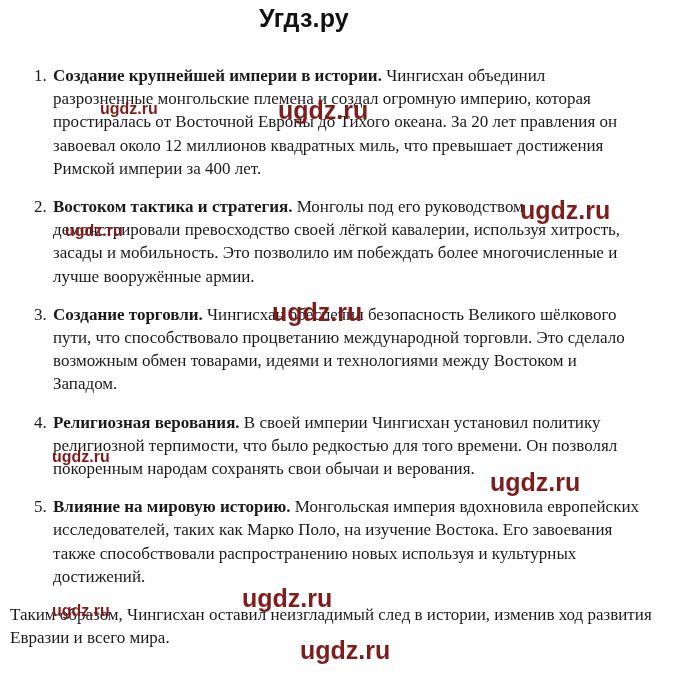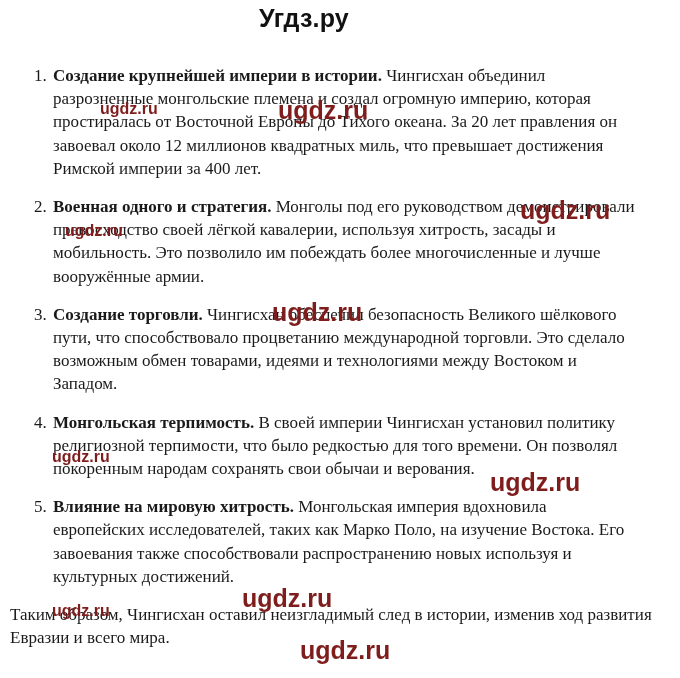--- a/index.html
+++ b/index.html
@@ -40,30 +40,30 @@
 
 <div class="site-title">Угдз.ру</div>
 
 <div class="content">
 
   <ol class="reasons">
     <li>
       <span class="marker">1.</span><span class="head">Создание крупнейшей империи в истории.</span><span> Чингисхан объединил разрозненные монгольские племена и создал огромную империю, которая простиралась от Восточной Европы до Тихого океана. За 20 лет правления он завоевал около 12 миллионов квадратных миль, что превышает достижения Римской империи за 400 лет.</span>
     </li>
     <li>
-      <span class="marker">2.</span><span class="head">Военная одного и стратегия.</span><span> Монголы под его руководством демонстрировали превосходство своей лёгкой кавалерии, используя хитрость, засады и мобильность. Это позволило им побеждать более многочисленные и лучше вооружённые армии.</span>
+      <span class="marker">2.</span><span class="head">Востоком тактика и стратегия.</span><span> Монголы под его руководством демонстрировали превосходство своей лёгкой кавалерии, используя хитрость, засады и мобильность. Это позволило им побеждать более многочисленные и лучше вооружённые армии.</span>
     </li>
     <li>
       <span class="marker">3.</span><span class="head">Создание торговли.</span><span> Чингисхан обеспечил безопасность Великого шёлкового пути, что способствовало процветанию международной торговли. Это сделало возможным обмен товарами, идеями и технологиями между Востоком и Западом.</span>
     </li>
     <li>
-      <span class="marker">4.</span><span class="head">Монгольская терпимость.</span><span> В своей империи Чингисхан установил политику религиозной терпимости, что было редкостью для того времени. Он позволял покоренным народам сохранять свои обычаи и верования.</span>
+      <span class="marker">4.</span><span class="head">Религиозная верования.</span><span> В своей империи Чингисхан установил политику религиозной терпимости, что было редкостью для того времени. Он позволял покоренным народам сохранять свои обычаи и верования.</span>
     </li>
     <li>
-      <span class="marker">5.</span><span class="head">Влияние на мировую хитрость.</span><span> Монгольская империя вдохновила европейских исследователей, таких как Марко Поло, на изучение Востока. Его завоевания также способствовали распространению новых используя и культурных достижений.</span>
+      <span class="marker">5.</span><span class="head">Влияние на мировую историю.</span><span> Монгольская империя вдохновила европейских исследователей, таких как Марко Поло, на изучение Востока. Его завоевания также способствовали распространению новых используя и культурных достижений.</span>
     </li>
   </ol>
 
   <p class="conclusion" style="margin-bottom:0;">Таким образом, Чингисхан оставил неизгладимый след в истории, изменив ход развития Евразии и всего мира.</p>
 </div>
 
 <span class="wm sm" style="left:100px; top:100px;">ugdz.ru</span>
 <span class="wm lg" style="left:278px; top:96px;">ugdz.ru</span>
 <span class="wm lg" style="left:520px; top:196px;">ugdz.ru</span>
 <span class="wm sm" style="left:65px; top:222px;">ugdz.ru</span>

